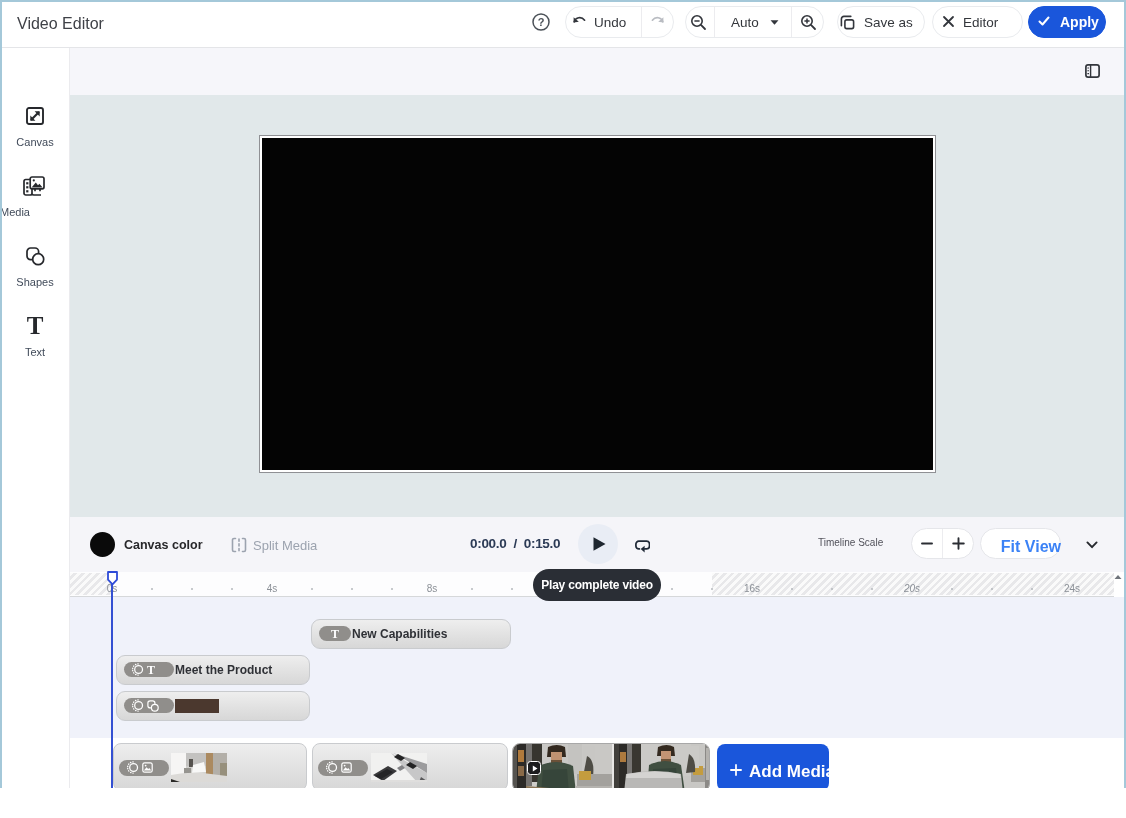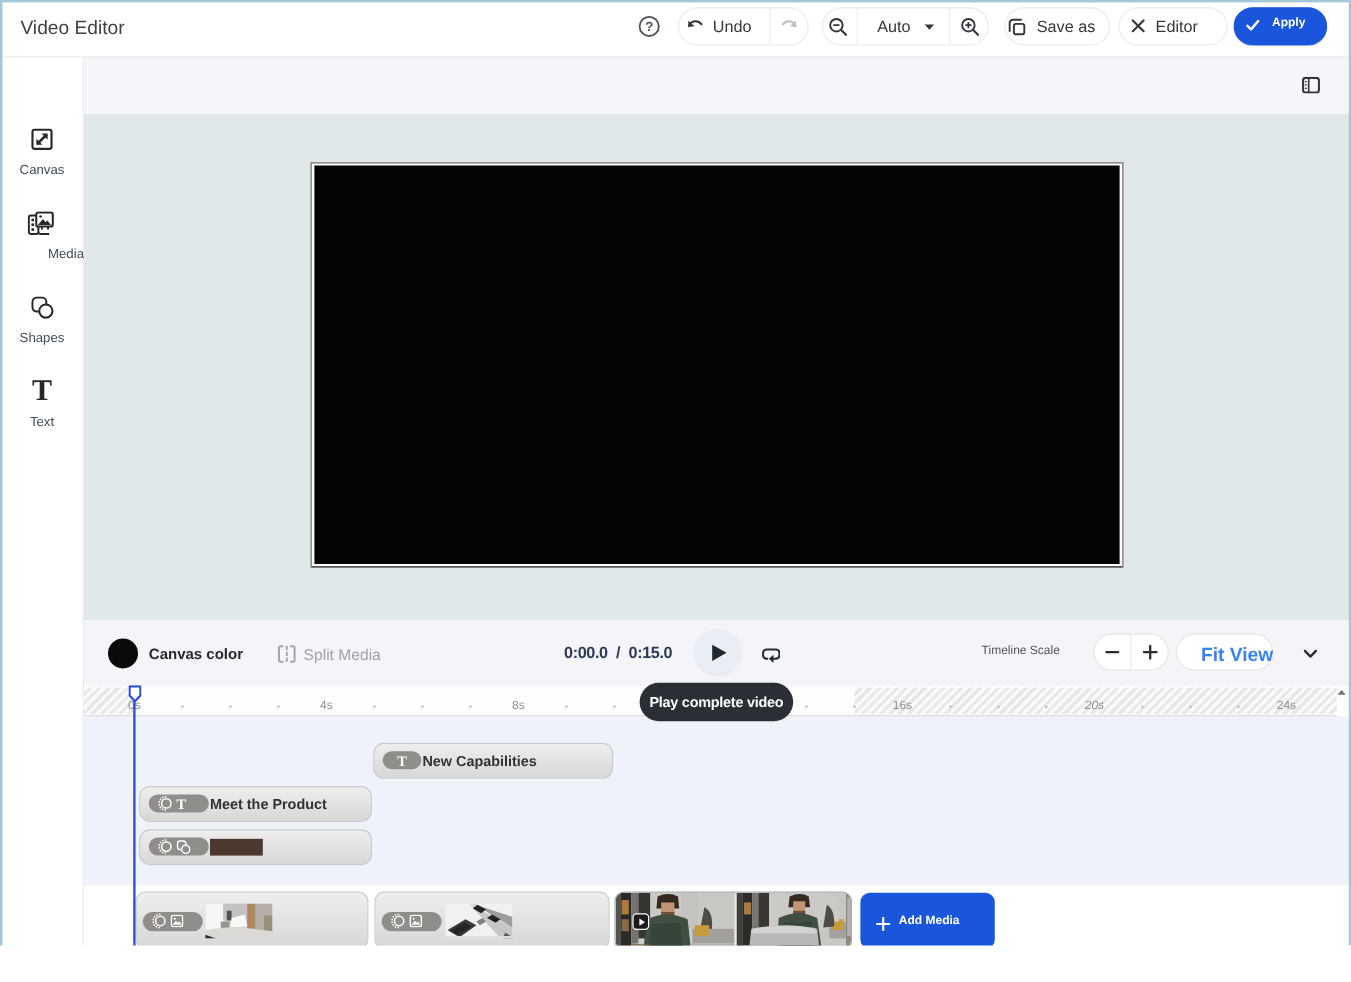--- a/index.html
+++ b/index.html
@@ -71,21 +71,21 @@
   <div class="pill" style="left:932px;width:91px;"></div>
   <svg class="abs" style="left:942px;top:15px" width="13" height="13" viewBox="0 0 13 13">
     <path d="M2 2 L11 11 M11 2 L2 11" stroke="#33363c" stroke-width="1.8" stroke-linecap="round"></path>
   </svg>
   <div class="abs" style="left:963px;top:15px;font-size:13.5px;color:#34373c;">Editor</div>
 
   <div class="pill" style="left:1028px;width:78px;background:#1a56db;border-color:#1a56db;"></div>
   <svg class="abs" style="left:1038px;top:15px" width="12" height="12" viewBox="0 0 12 12">
     <path d="M1.5 6.5 L4.5 9.5 L10.5 2.5" fill="none" stroke="#fff" stroke-width="2" stroke-linecap="round" stroke-linejoin="round"></path>
   </svg>
-  <div class="abs" style="left:1060px;top:14px;font-size:10px;font-weight:bold;color:#fff;text-align:center;">Apply</div>
+  <div class="abs" style="left:1060px;top:14px;font-size:14px;font-weight:bold;color:#fff;text-align:center;">Apply</div>
 
   <div class="abs" style="left:0;top:48px;width:70px;height:768px;background:#fff;border-right:1px solid #ebebee;"></div>
 
   <svg class="abs" style="left:26px;top:107px" width="18" height="18" viewBox="0 0 18 18">
     <rect x="1" y="1" width="16" height="16" rx="2" fill="none" stroke="#26282c" stroke-width="1.9"></rect>
     <line x1="5" y1="13" x2="13" y2="5" stroke="#26282c" stroke-width="2.2"></line>
     <path d="M8.6 4.3 h5.1 v5.1 Z" fill="#26282c"></path>
     <path d="M9.4 13.7 h-5.1 v-5.1 Z" fill="#26282c"></path>
   </svg>
   <div class="abs" style="left:0;top:136px;width:70px;text-align:center;font-size:11px;color:#414b5a;">Canvas</div>
@@ -94,21 +94,21 @@
     <rect x="1" y="3.5" width="8" height="15.5" rx="1.8" fill="none" stroke="#26282c" stroke-width="1.7"></rect>
     <rect x="3.2" y="6.2" width="2.2" height="2.2" fill="#26282c"></rect>
     <rect x="3.2" y="10.2" width="2.2" height="2.2" fill="#26282c"></rect>
     <rect x="3.2" y="14.2" width="2.2" height="2.2" fill="#26282c"></rect>
     <rect x="7.2" y="1" width="13.8" height="11.8" rx="1.8" fill="#fff" stroke="#26282c" stroke-width="1.7"></rect>
     <circle cx="10.8" cy="4.4" r="1.1" fill="#26282c"></circle>
     <path d="M8.6 11.4 L12.8 6.6 L15 9.2 L16.4 7.8 L19.6 11.4 Z" fill="#26282c"></path>
     <path d="M12 12.8 v2.5 m5 -2.5 v2.5" stroke="#26282c" stroke-width="1.7"></path>
     <path d="M9 17.8 a2 2 0 0 0 2 1.2 h7" fill="none" stroke="#26282c" stroke-width="1.7"></path>
   </svg>
-  <div class="abs" style="left:0;top:206px;width:70px;text-align:right;font-size:11px;color:#414b5a;">Media</div>
+  <div class="abs" style="left:0;top:206px;width:70px;text-align:left;font-size:11px;color:#414b5a;">Media</div>
 
   <svg class="abs" style="left:26px;top:247px" width="19" height="19" viewBox="0 0 19 19">
     <rect x="1" y="1" width="11.6" height="11.6" rx="3.6" fill="none" stroke="#26282c" stroke-width="1.7"></rect>
     <circle cx="12.2" cy="12.2" r="5.5" fill="#fff" stroke="#26282c" stroke-width="1.7"></circle>
   </svg>
   <div class="abs" style="left:0;top:276px;width:70px;text-align:center;font-size:11px;color:#414b5a;">Shapes</div>
 
   <div class="abs" style="left:0;top:315px;width:70px;text-align:center;font-family:'Liberation Serif',serif;font-size:25px;font-weight:bold;color:#26282c;line-height:22px;">T</div>
   <div class="abs" style="left:0;top:346px;width:70px;text-align:center;font-size:11px;color:#414b5a;">Text</div>
 
@@ -344,21 +344,21 @@
   </div>
   <div class="abs" style="left:527px;top:761px;width:14px;height:14px;background:#1c1c1e;border:1.5px solid #fff;border-radius:3.5px;"></div>
   <svg class="abs" style="left:531.5px;top:764.5px" width="6" height="7" viewBox="0 0 6 7">
       <path d="M0.8 0.5 L5.5 3.5 L0.8 6.5 Z" fill="#fff"></path>
     </svg>
 
   <div class="abs" style="left:717px;top:744px;width:112px;height:47px;border-radius:8px;background:#1a56db;"></div>
   <svg class="abs" style="left:730px;top:764px" width="12" height="12" viewBox="0 0 13 13">
       <path d="M6.5 1 v11 M1 6.5 h11" stroke="#fff" stroke-width="1.9" stroke-linecap="round"></path>
     </svg>
-  <div class="abs" style="left:749px;top:762px;font-size:10px;font-weight:bold;color:#fff;">Add Media</div>
+  <div class="abs" style="left:749px;top:762px;font-size:17px;font-weight:bold;color:#fff;">Add Media</div>
 
   <div class="abs" style="left:111px;top:572px;width:2px;height:235px;background:#3450d2;"></div>
   <svg class="abs" style="left:107px;top:571px" width="11" height="15" viewBox="0 0 11 15">
     <path d="M1 1 H10 V8.6 L5.5 13.4 L1 8.6 Z" fill="#fff" stroke="#2e4bd7" stroke-width="1.8" stroke-linejoin="round"></path>
   </svg>
 
   <div class="abs" style="left:0;top:0;width:1126px;height:2px;background:#a4c8d9;z-index:50;"></div>
   <div class="abs" style="left:0;top:816px;width:1126px;height:2px;background:#a4c8d9;z-index:50;"></div>
   <div class="abs" style="left:0;top:0;width:2px;height:818px;background:#a4c8d9;z-index:50;"></div>
   <div class="abs" style="left:1124px;top:0;width:2px;height:818px;background:#a4c8d9;z-index:50;"></div>

